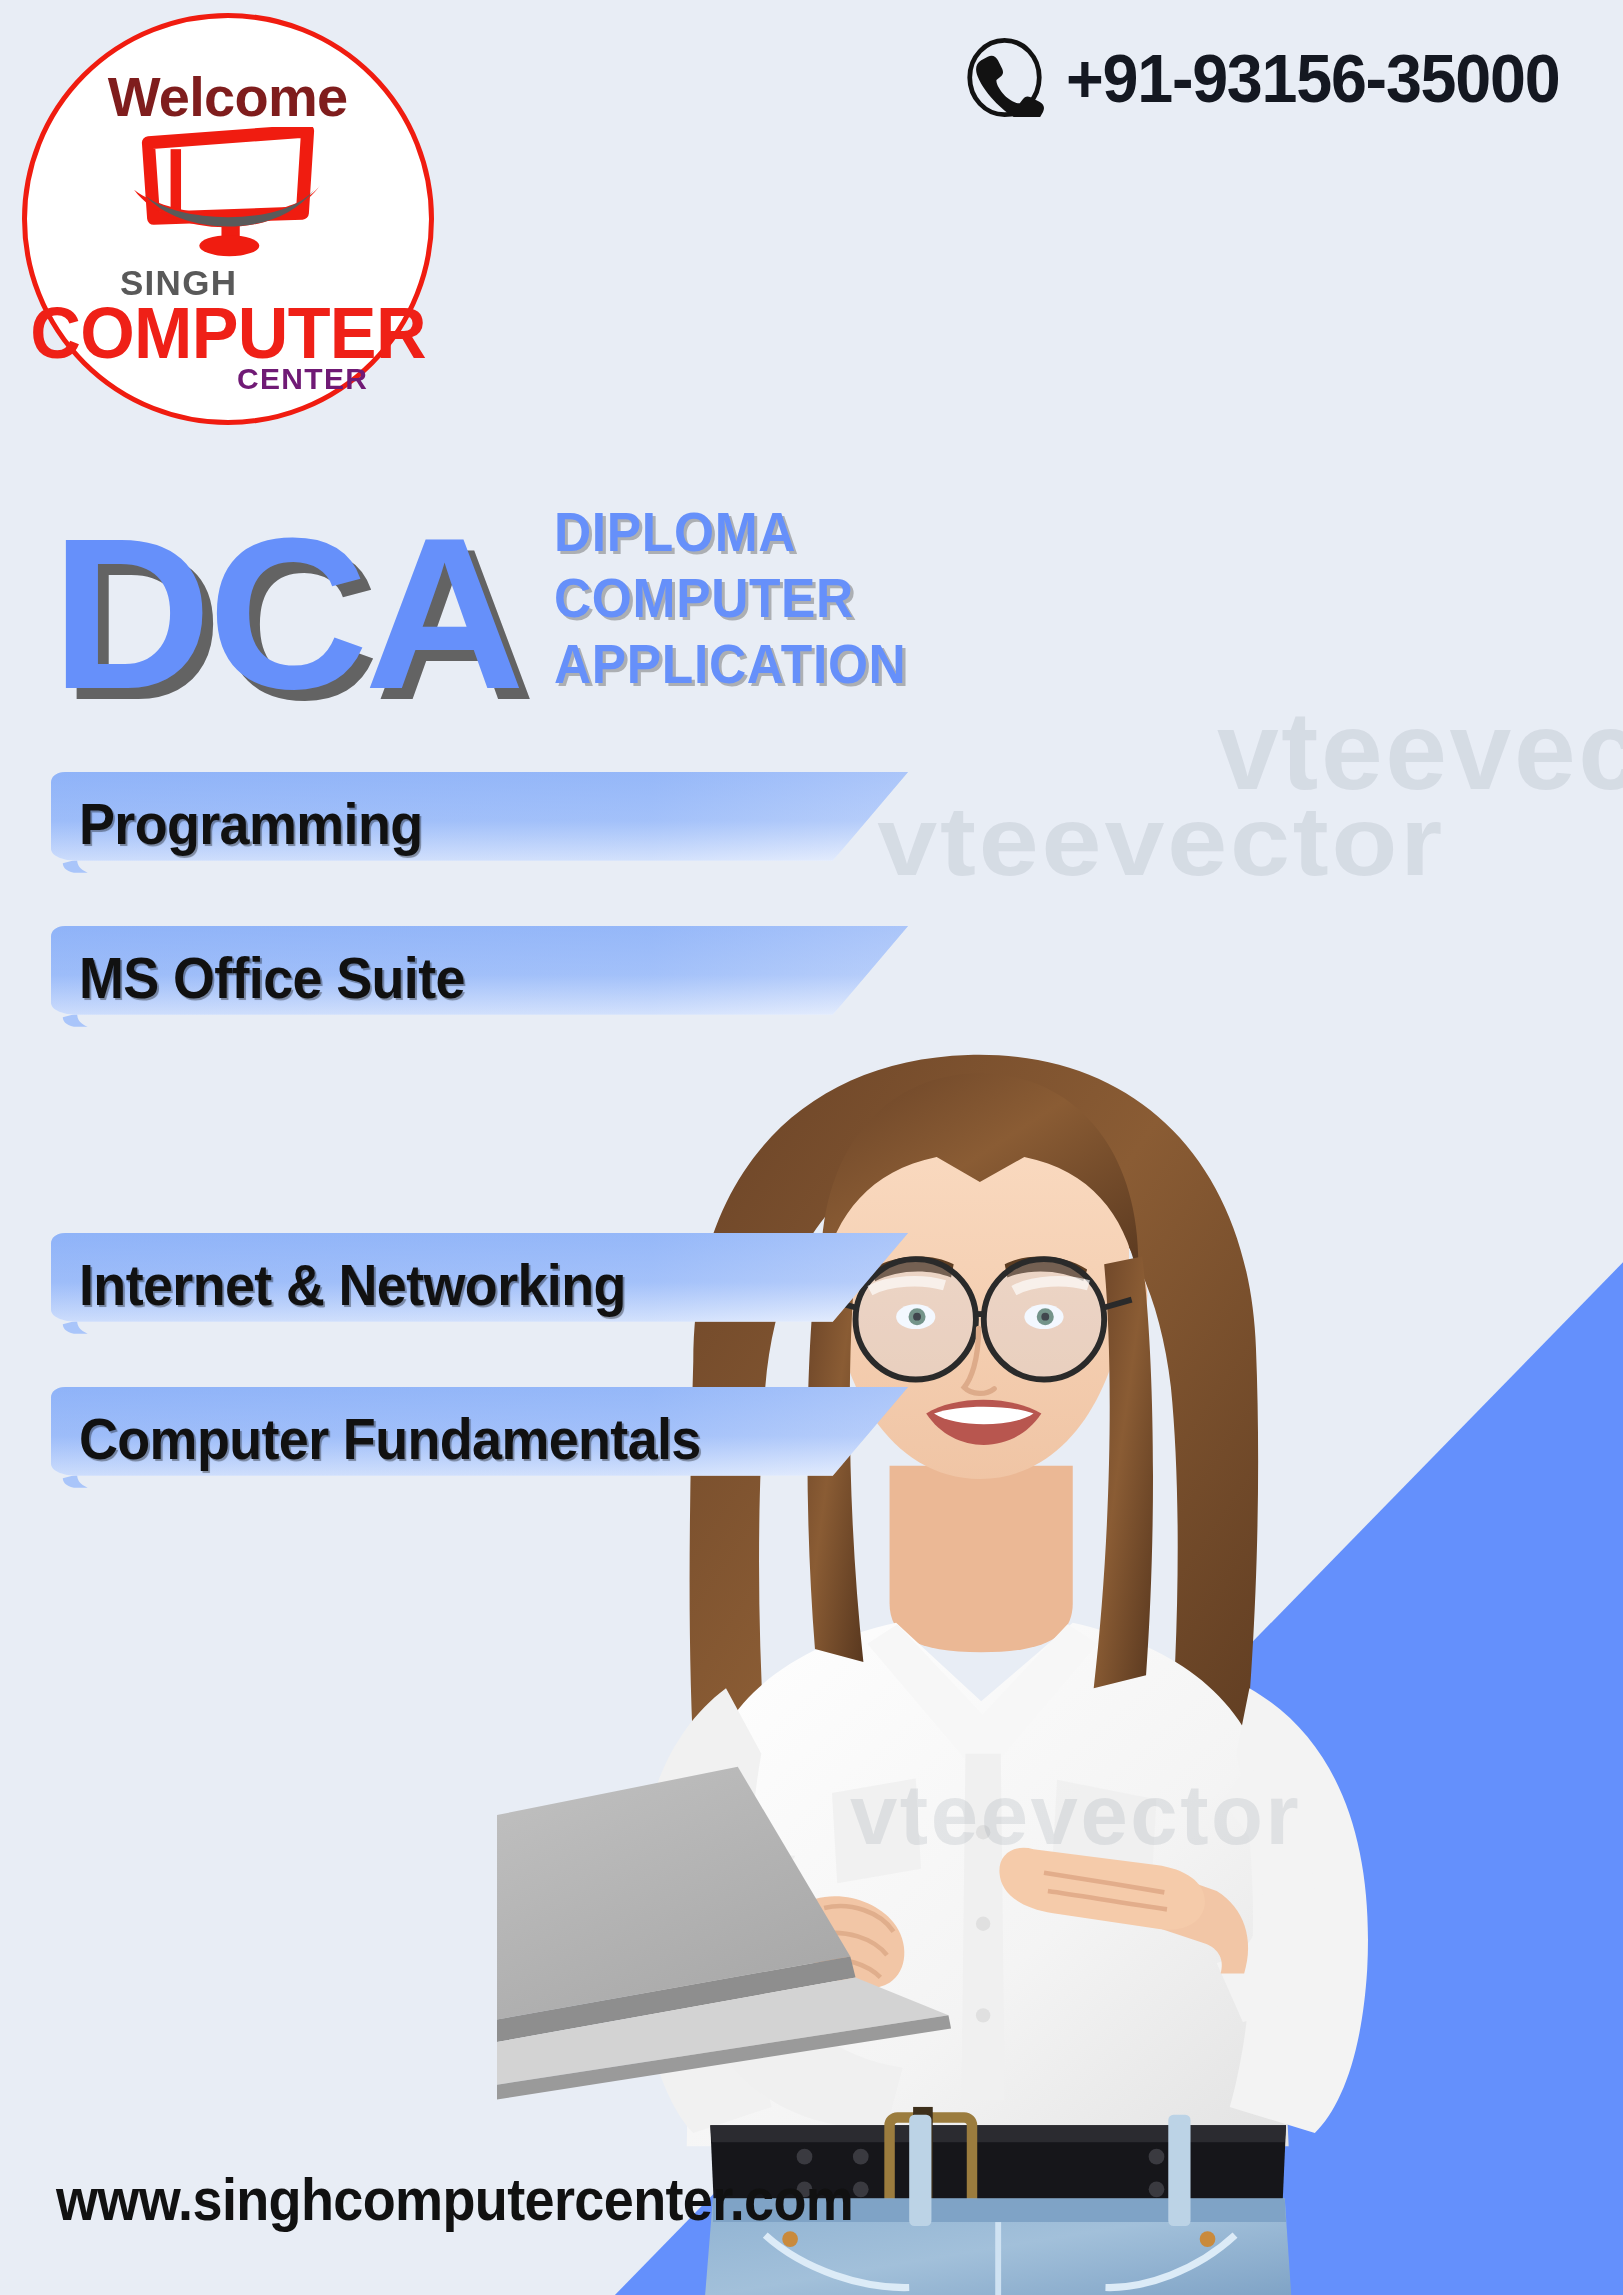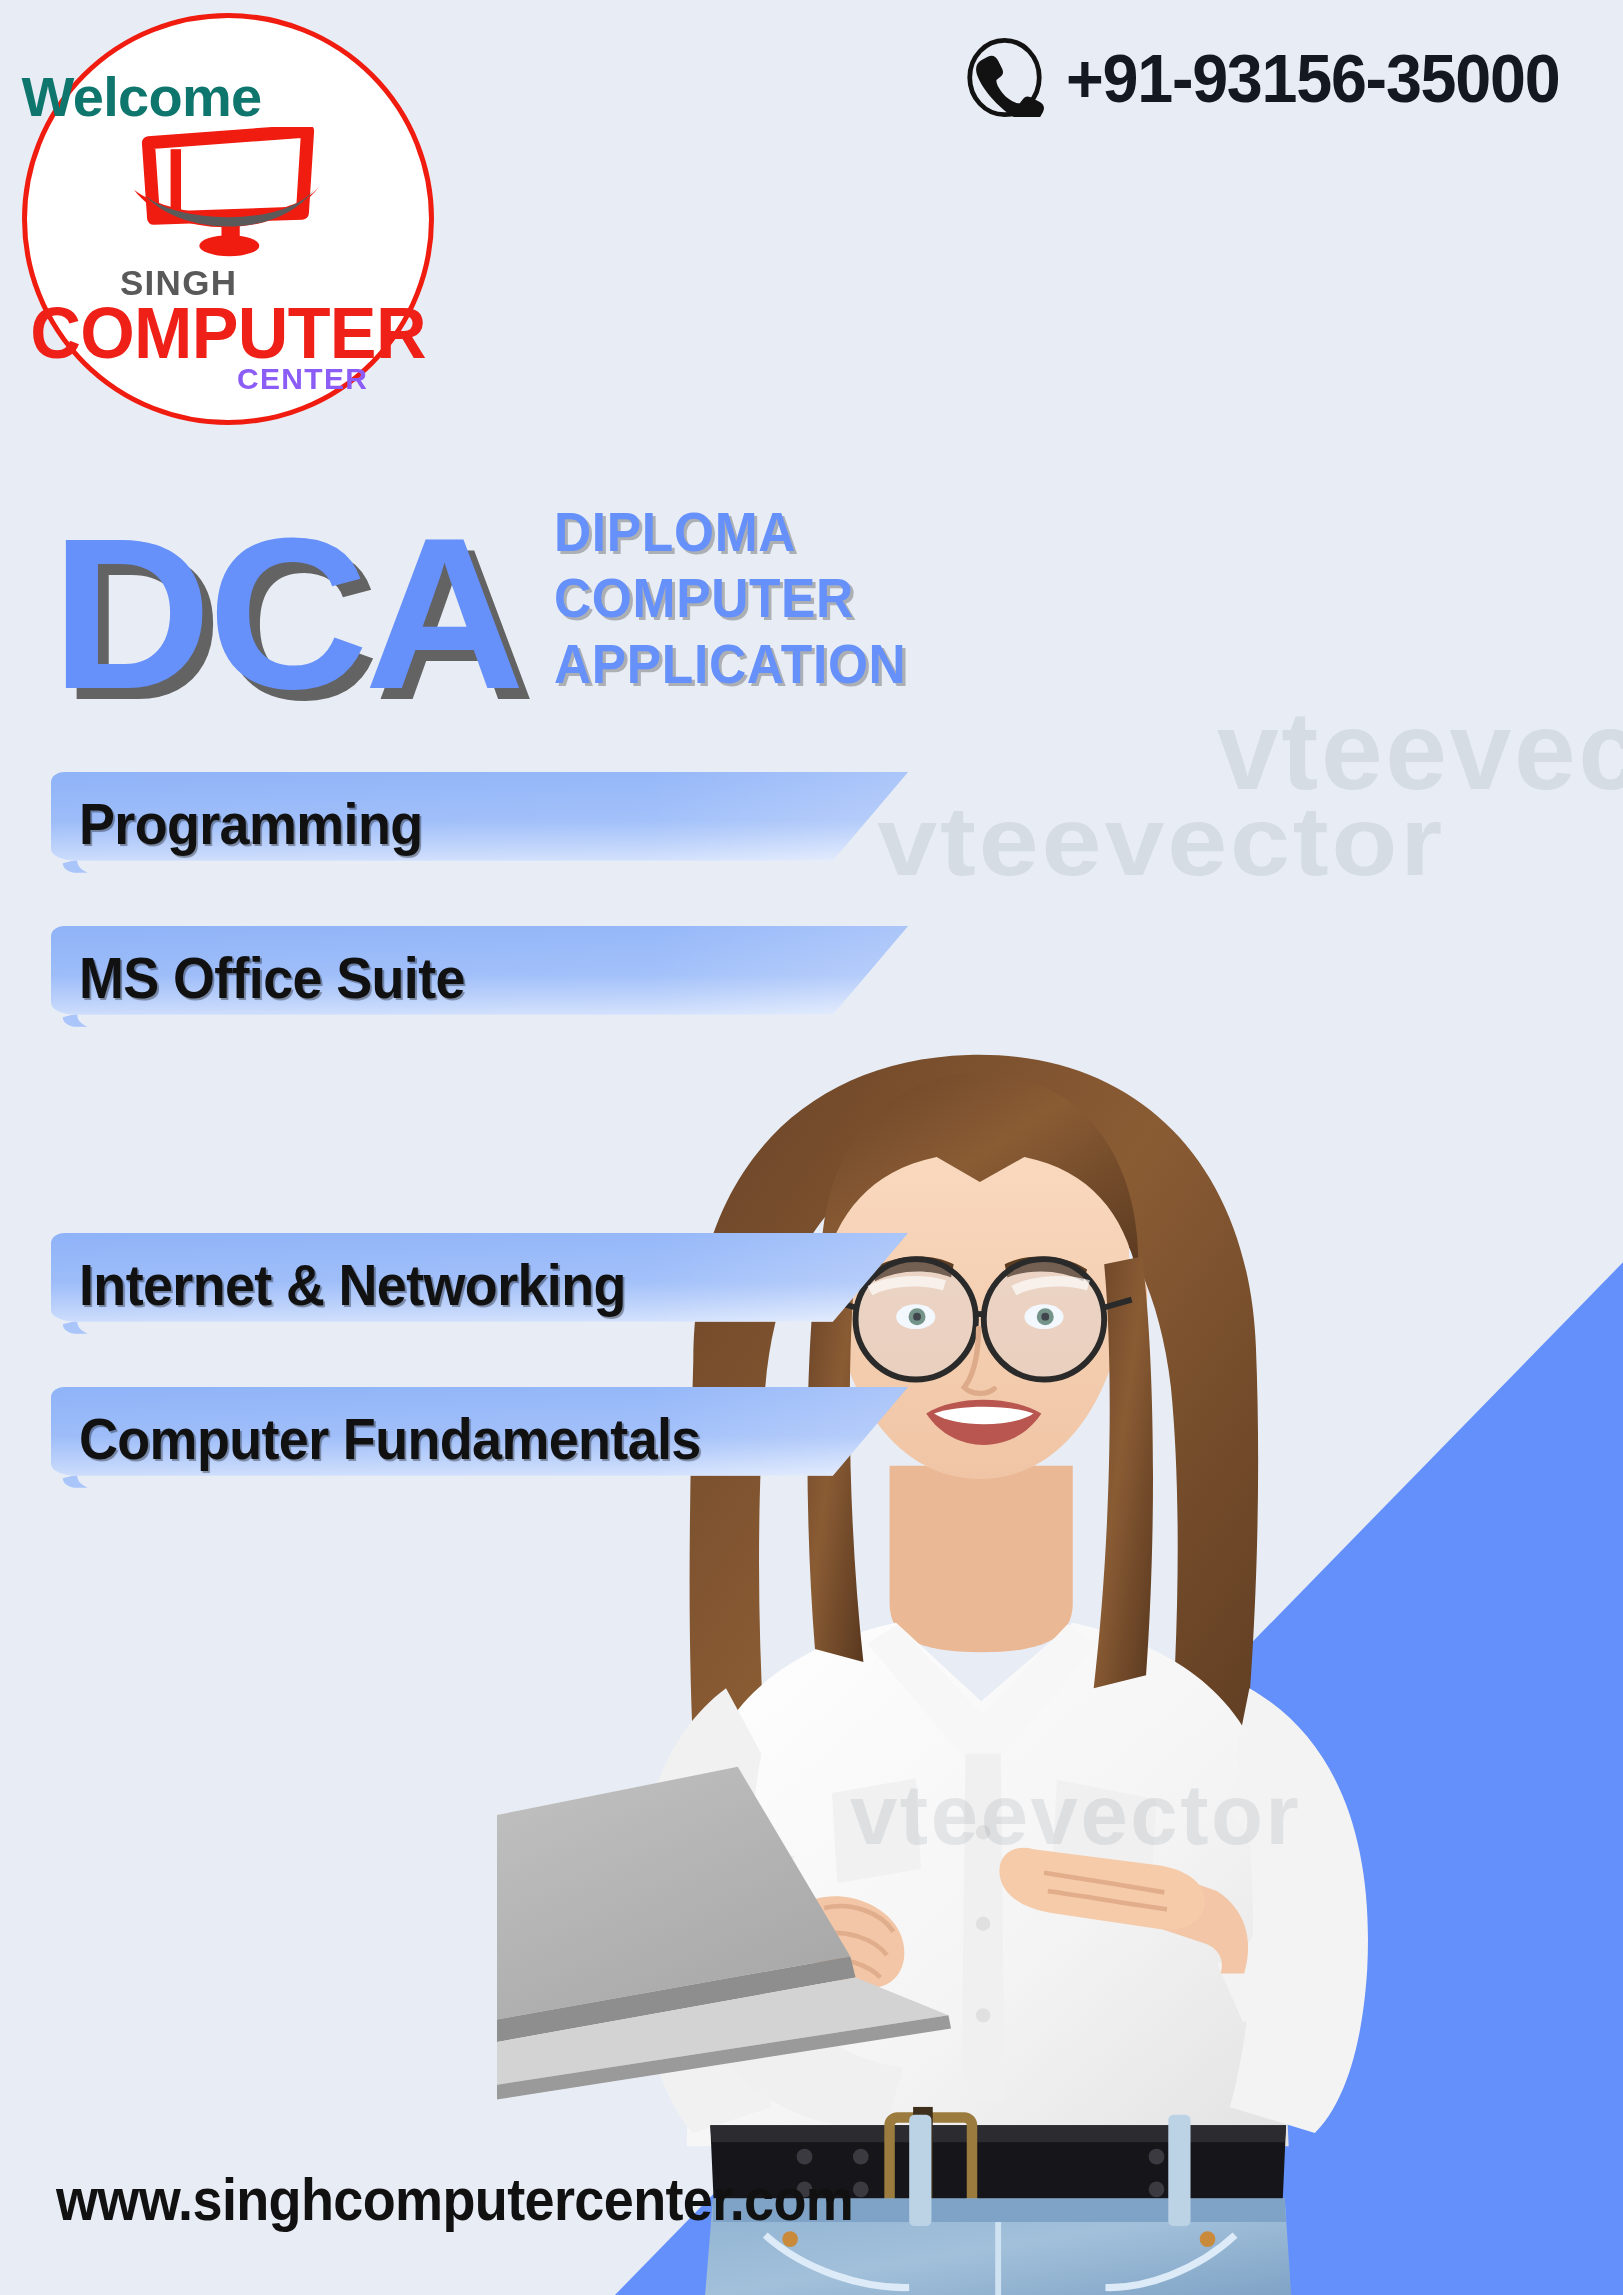--- a/index.html
+++ b/index.html
@@ -33,23 +33,23 @@
   .logo-circle{
     position:absolute;left:0;top:0;
     width:412px;height:412px;
     border-radius:50%;
     background:#ffffff;
     border:5.9px solid #f01c10;
     box-sizing:border-box;
   }
   .logo-welcome{
     position:absolute;left:0;top:56px;width:412px;
-    text-align:left;
+    text-align:center;
     font-size:56px;font-weight:bold;
-    color:#0f766e;
+    color:#7f1d1d;
     letter-spacing:-0.7px;
     line-height:1;
   }
   .logo-monitor{
     position:absolute;left:108px;top:114px;width:196px;height:137px;
   }
   .logo-singh{
     position:absolute;left:0;top:252px;width:412px;
     text-align:center;
     font-size:35px;font-weight:bold;color:#595959;
@@ -59,21 +59,21 @@
   .logo-computer{
     position:absolute;left:0;top:283px;width:412px;
     text-align:center;
     font-size:73px;font-weight:bold;color:#ef2017;
     letter-spacing:-0.7px;line-height:1;
     transform:scaleX(.96);
   }
   .logo-center{
     position:absolute;left:0;top:351px;width:412px;
     text-align:center;
-    font-size:30px;font-weight:bold;color:#8b5cf6;
+    font-size:30px;font-weight:bold;color:#701a75;
     letter-spacing:1.3px;line-height:1;
     padding-left:150px;box-sizing:border-box;
   }
 
   
   .phone-row{
     position:absolute;right:38px;top:38px;
     display:flex;align-items:center;gap:22px;
     z-index:6;
   }

